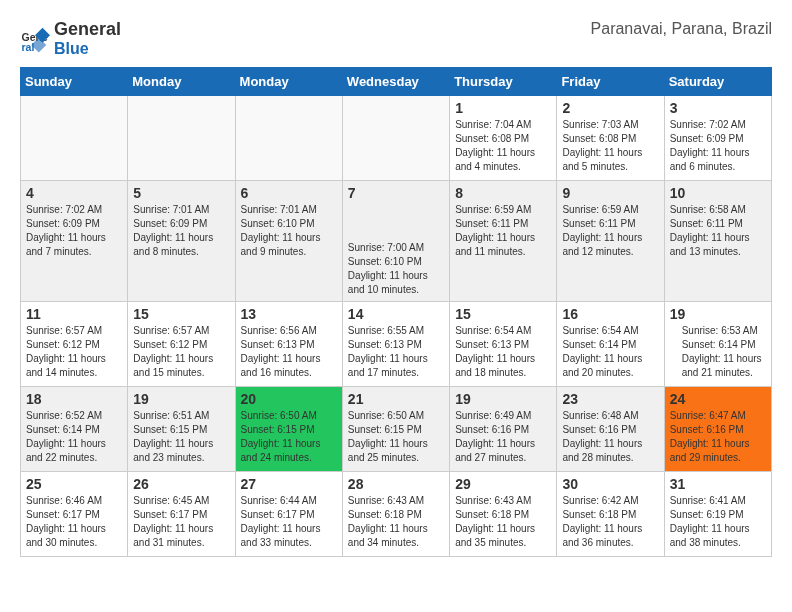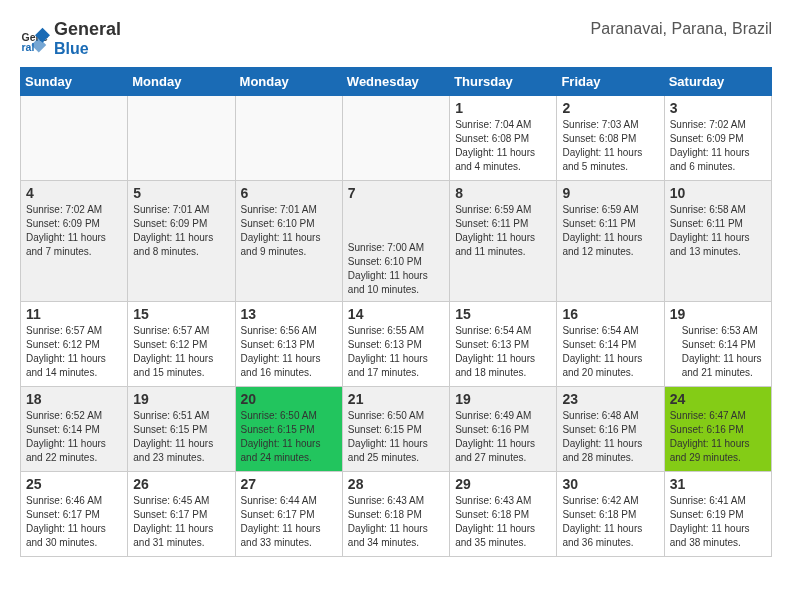--- a/index.html
+++ b/index.html
@@ -283,21 +283,21 @@
 Daylight: 11 hours
 and 27 minutes.</div>
         </td>
         <td style="background: rgb(240, 240, 240);">
           <span class="day-num">23</span>
           <div class="day-info" style="white-space: pre-line;">Sunrise: 6:48 AM
 Sunset: 6:16 PM
 Daylight: 11 hours
 and 28 minutes.</div>
         </td>
-        <td style="background: #84cc16;">
+        <td style="background: #f97316;">
           <span class="day-num">24</span>
           <div class="day-info" style="white-space: pre-line;">Sunrise: 6:47 AM
 Sunset: 6:16 PM
 Daylight: 11 hours
 and 29 minutes.</div>
         </td>
       </tr>
       <tr>
         <td>
           <span class="day-num">25</span>

